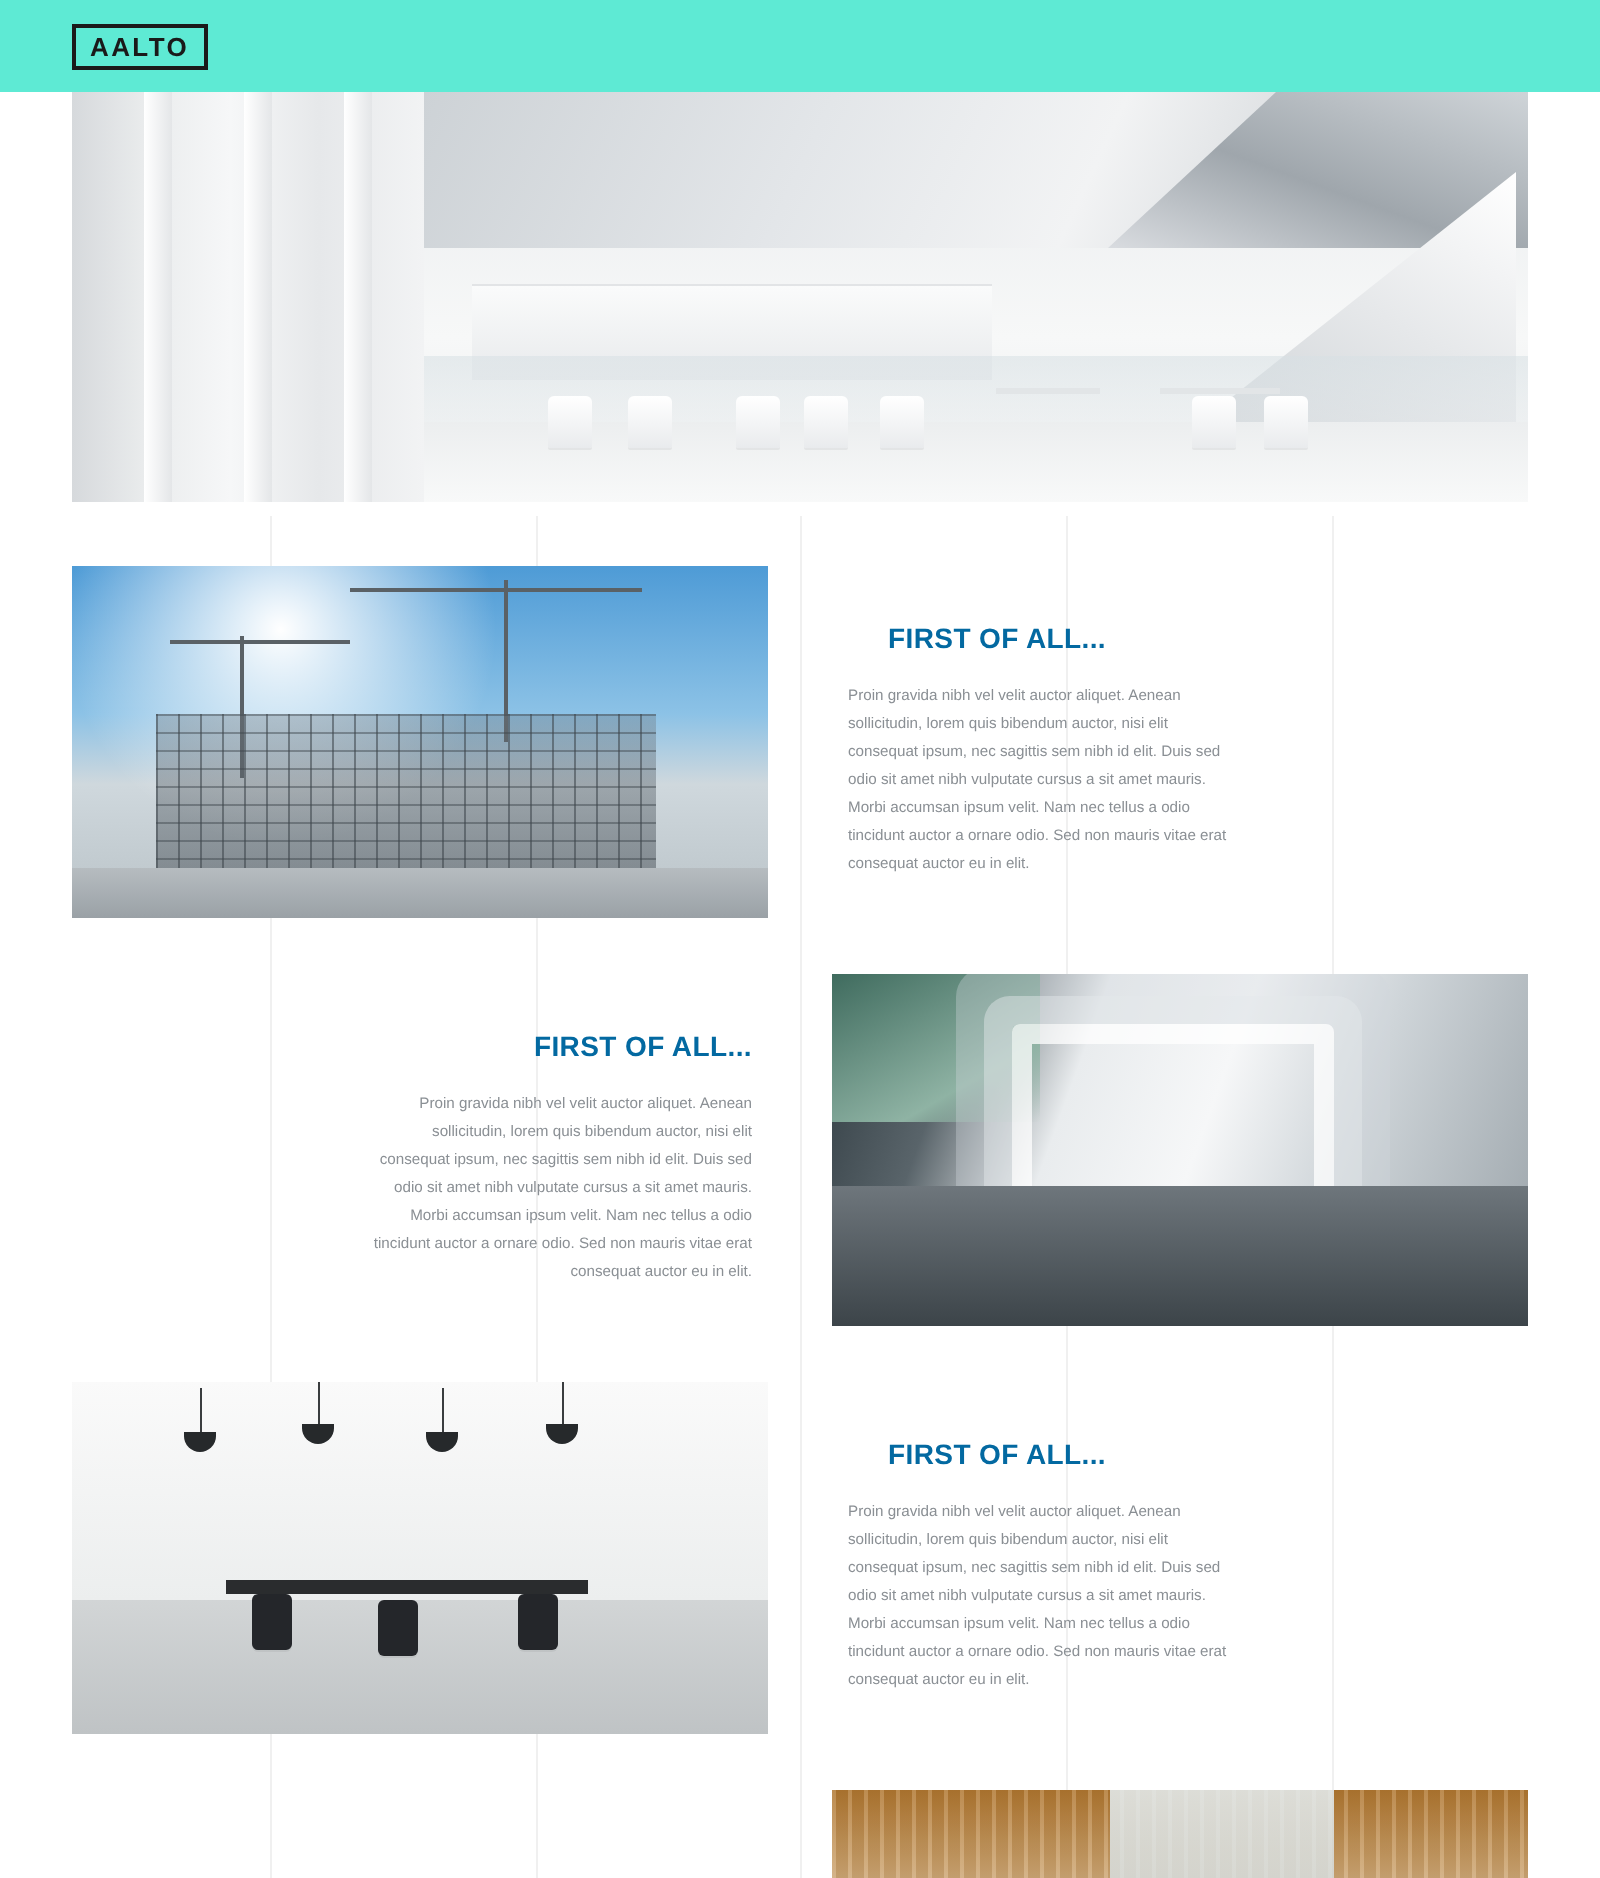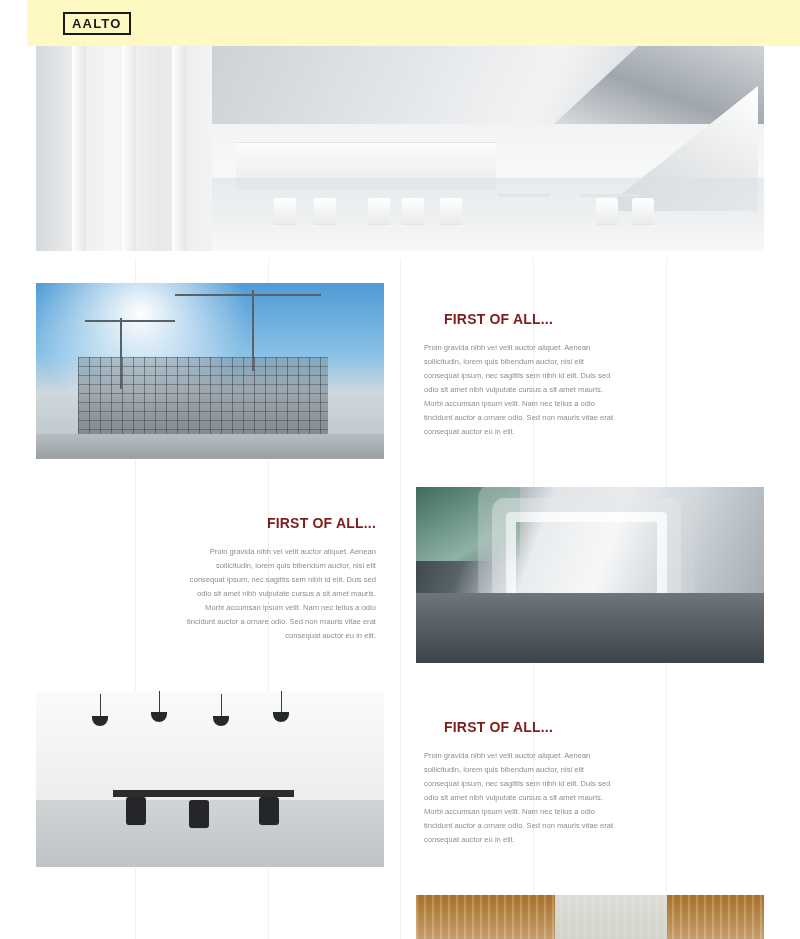--- a/index.html
+++ b/index.html
@@ -18,23 +18,22 @@
     overflow: hidden;
   }
 
   
   .header {
     position: relative;
     height: 46px;
     display: flex;
     align-items: center;
     padding: 0 24px;
-    background: #fef9c3;
+    background: #5eead4;
     z-index: 40;
-    margin-left: 27px;
   }
   .logo-box {
     display: flex;
     align-items: center;
     border: 2px solid #1a1a1a;
     padding: 3px 7px 3px 7px;
     margin-left: 12px;
   }
   .logo-text {
     font-size: 13px;
@@ -189,21 +188,21 @@
   }
   .row.reverse .text-col {
     padding-left: 0;
     padding-right: 40px;
     text-align: right;
   }
   .sec-title {
     font-size: 14px;
     font-weight: bold;
     letter-spacing: 0.2px;
-    color: #7f1d1d;
+    color: #0369a1;
     margin-bottom: 14px;
     padding-left: 20px;
   }
   .sec-body {
     font-size: 7.6px;
     line-height: 1.85;
     color: #8a8f94;
     max-width: 196px;
   }
   .row.reverse .sec-body { margin-left: auto; }

